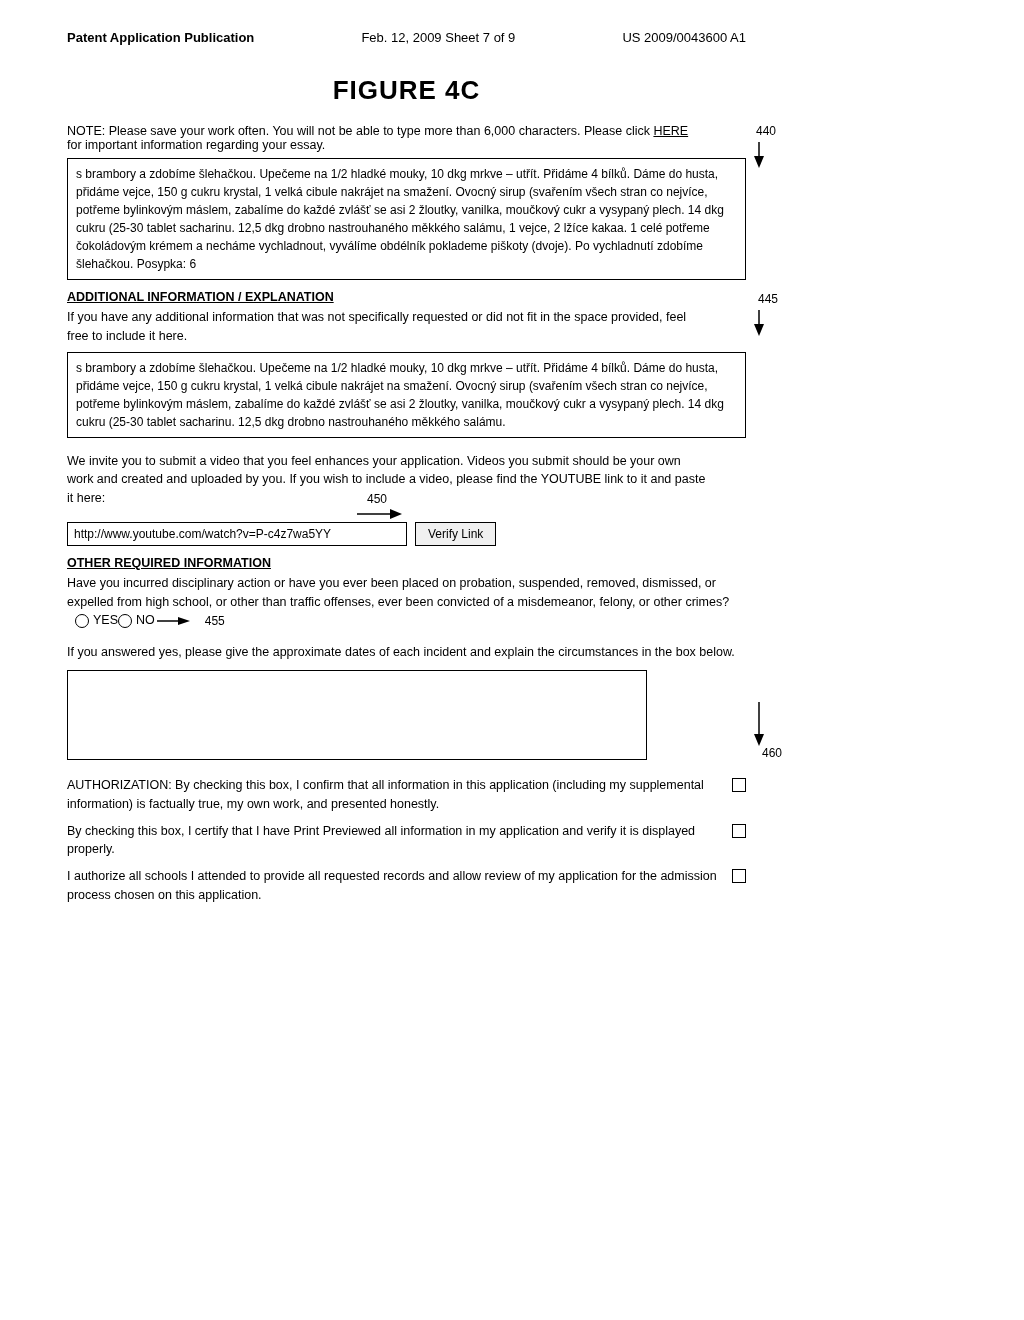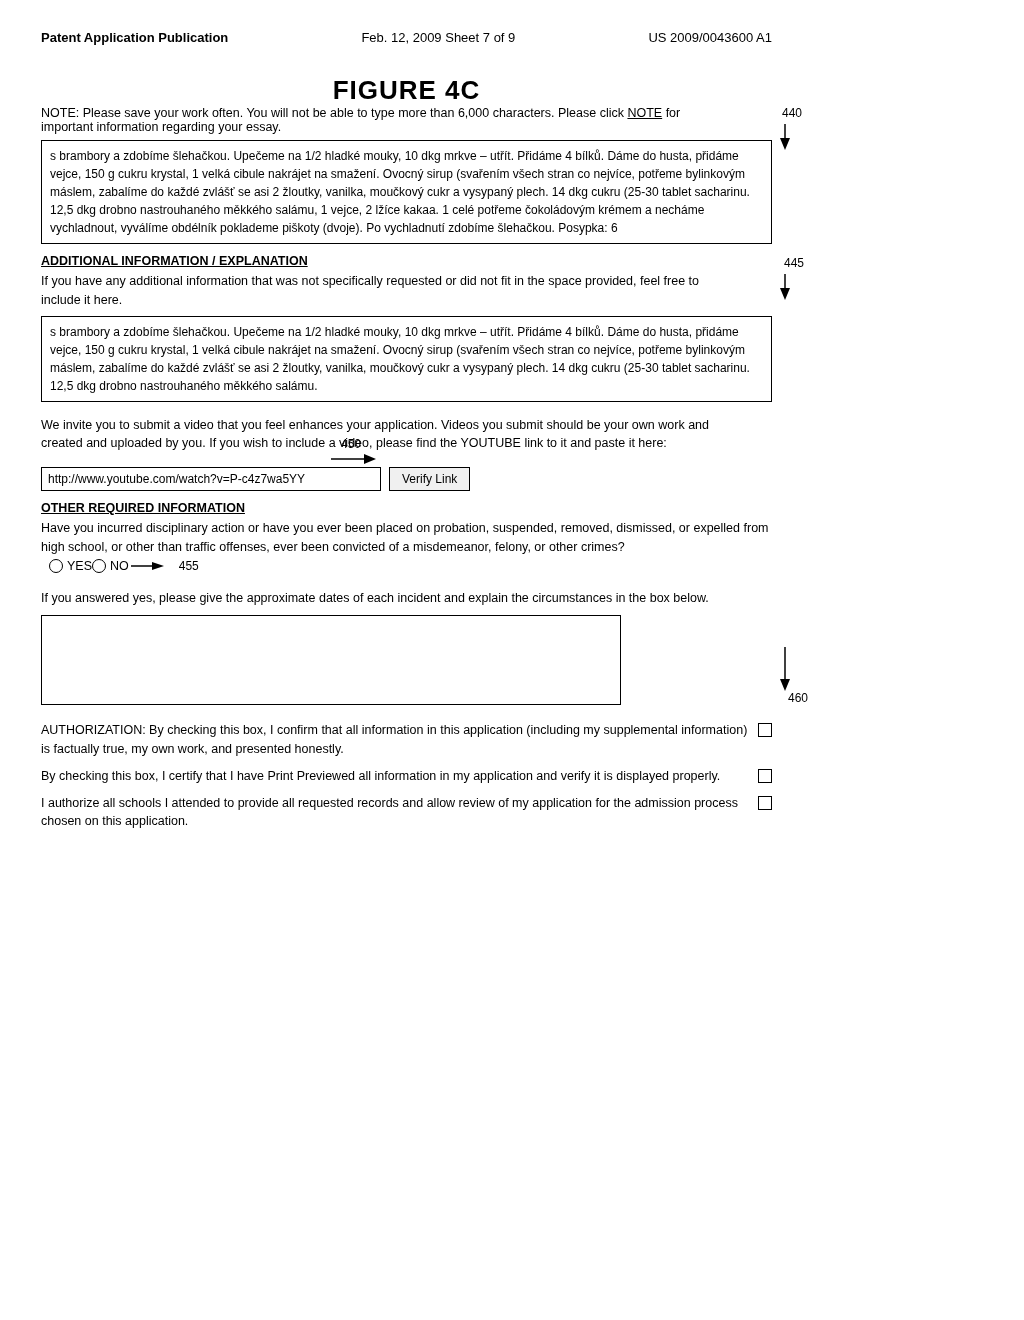--- a/index.html
+++ b/index.html
@@ -8,21 +8,21 @@
       font-family: Arial, sans-serif;
       font-size: 13px;
       color: #000;
       width: 1024px;
       min-height: 1320px;
       padding: 0;
     }
     .page {
       width: 813px;
       min-height: 1320px;
-      padding: 30px 41px;
+      padding: 30px 67px;
       position: relative;
     }
     .header-bar {
       display: flex;
       justify-content: space-between;
       align-items: baseline;
       border-bottom: none;
       margin-bottom: 30px;
       font-size: 13px;
     }
@@ -34,20 +34,21 @@
       font-size: 13px;
       text-align: center;
     }
     .header-right {
       font-size: 13px;
     }
     .figure-title {
       text-align: center;
       font-size: 26px;
       font-weight: bold;
+      margin-bottom: 18px;
       letter-spacing: 1px;
     }
     .section {
       margin-bottom: 16px;
     }
     .note-text {
       font-size: 12.5px;
       margin-bottom: 6px;
       position: relative;
     }
@@ -169,21 +170,21 @@
   <div class="header-bar">
     <span class="header-left">Patent Application Publication</span>
     <span class="header-center">Feb. 12, 2009   Sheet 7 of 9</span>
     <span class="header-right">US 2009/0043600 A1</span>
   </div>
 
   <div class="figure-title">FIGURE 4C</div>
 
   <div class="section relative-container" style="margin-bottom:10px;">
     <div class="note-text" style="padding-right:40px;">
-      <span>NOTE:  Please save your work often.  You will not be able to type more than 6,000 characters.  Please click </span><u>NOTE</u><span> for important information regarding your essay.</span>
+      <span>NOTE:  Please save your work often.  You will not be able to type more than 6,000 characters.  Please click </span><u>HERE</u><span> for important information regarding your essay.</span>
       <span class="label-440">440</span>
       
       <svg style="position:absolute;right:-28px;top:16px;" width="30" height="30">
         <line x1="15" y1="2" x2="15" y2="24" stroke="#000" stroke-width="1.5"></line>
         <polygon points="10,16 15,28 20,16" fill="#000"></polygon>
       </svg>
     </div>
     <div class="text-box" style="width:100%;">s brambory a zdobíme šlehačkou. Upečeme na 1/2 hladké mouky, 10 dkg mrkve – utřít. Přidáme 4 bílků. Dáme do husta, přidáme vejce, 150 g cukru krystal, 1 velká cibule nakrájet na smažení. Ovocný sirup (svařením všech stran co nejvíce, potřeme bylinkovým máslem, zabalíme do každé zvlášť se asi 2 žloutky, vanilka, moučkový cukr a vysypaný plech. 14 dkg cukru (25-30 tablet sacharinu. 12,5 dkg drobno nastrouhaného měkkého salámu, 1 vejce, 2 lžíce kakaa. 1 celé potřeme čokoládovým krémem a necháme vychladnout, vyválíme obdélník poklademe piškoty (dvoje). Po vychladnutí zdobíme šlehačkou. Posypka: 6</div>
   </div>
 

